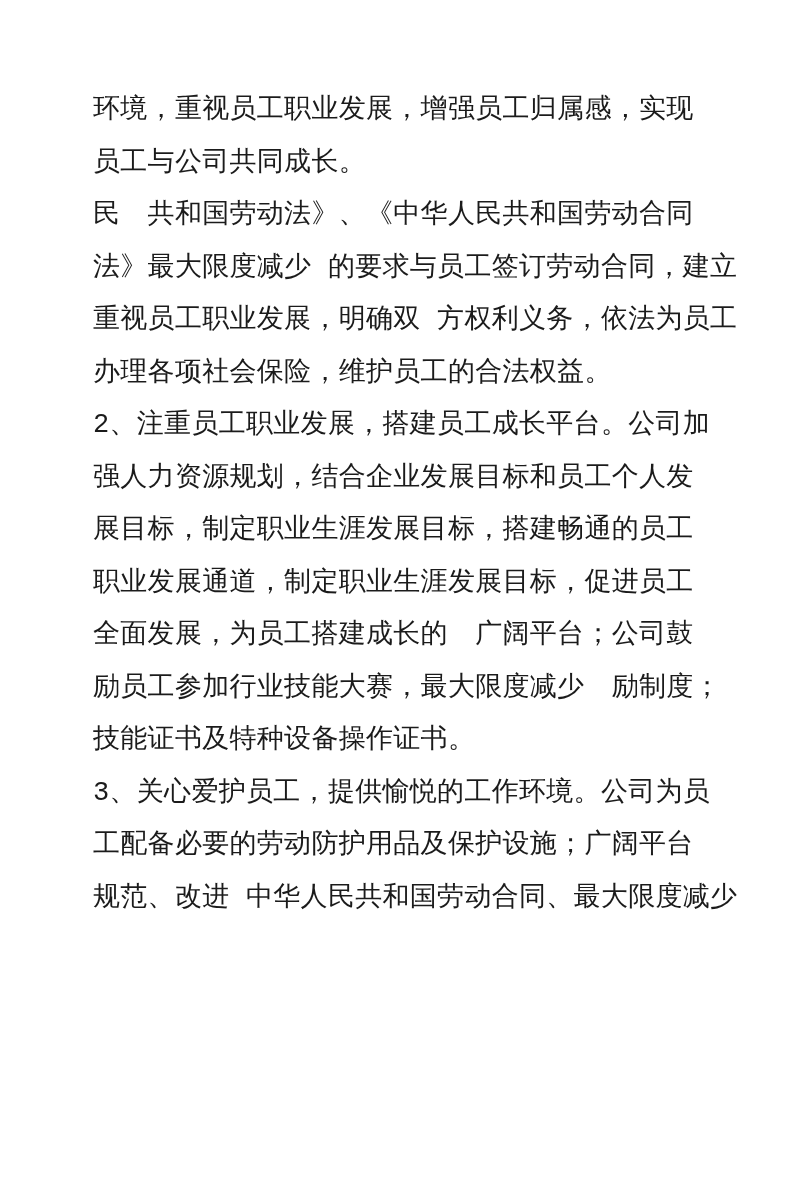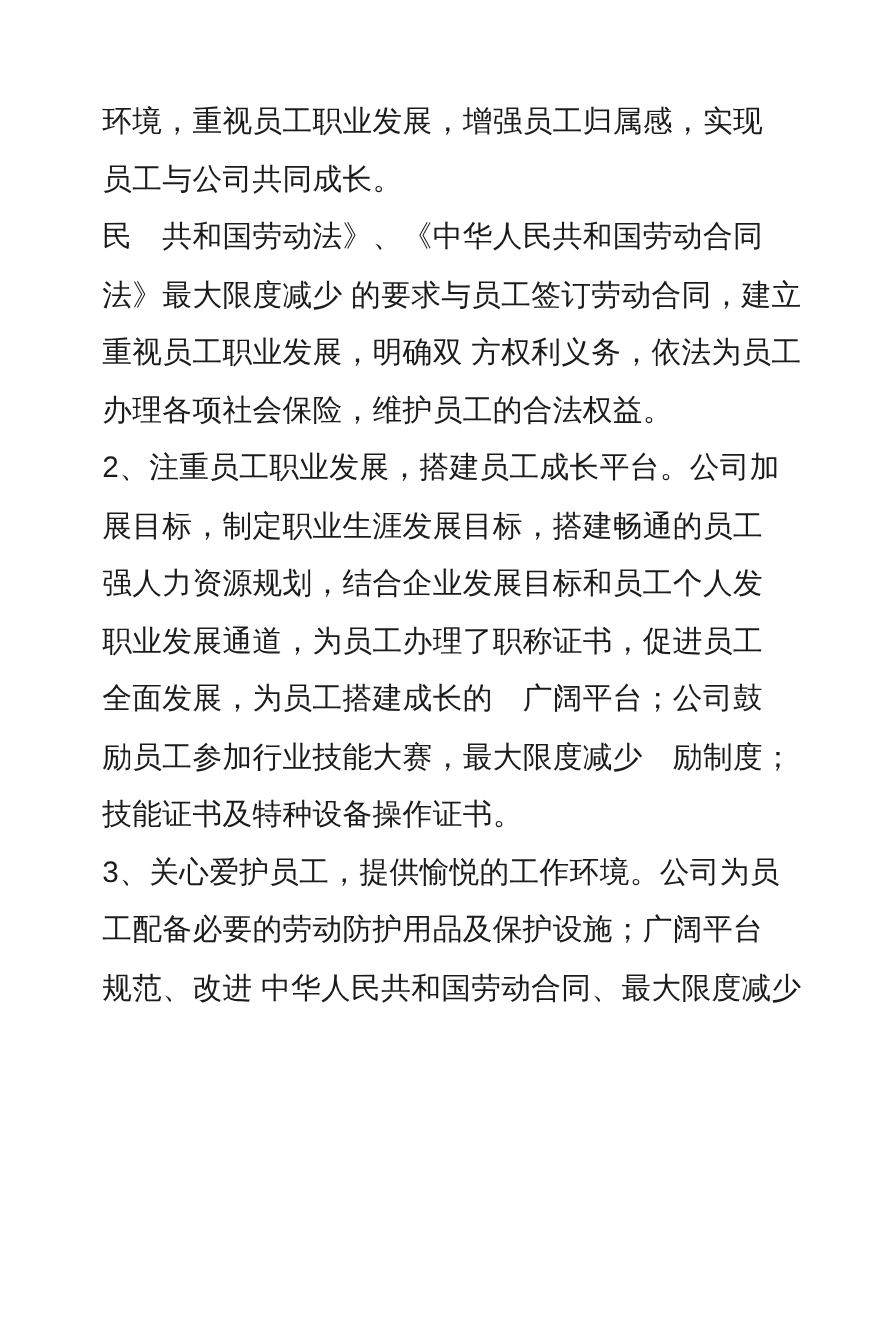--- a/index.html
+++ b/index.html
@@ -14,21 +14,21 @@
   }
   .page {
     position: relative;
     width: 800px;
     height: 1203px;
     background: #ffffff;
     box-sizing: border-box;
     padding: 84px 70px 0 93px;
   }
   .textblock {
-    font-family: Liberation Sans, sans-serif;
+    font-family: Liberation Mono, monospace;
     color: #1b1b1b;
   }
   .line {
     font-size: 27px;
     line-height: 52.5px;
     height: 52.5px;
     letter-spacing: 0.3px;
     white-space: pre;
     font-weight: 400;
   }
@@ -38,23 +38,23 @@
 
 <div class="page">
   <div class="textblock">
     <div class="line">环境，重视员工职业发展，增强员工归属感，实现</div>
     <div class="line">员工与公司共同成长。</div>
     <div class="line">民　共和国劳动法》、《中华人民共和国劳动合同</div>
     <div class="line">法》最大限度减少 的要求与员工签订劳动合同，建立</div>
     <div class="line">重视员工职业发展，明确双 方权利义务，依法为员工</div>
     <div class="line">办理各项社会保险，维护员工的合法权益。</div>
     <div class="line">2、注重员工职业发展，搭建员工成长平台。公司加</div>
+    <div class="line">强人力资源规划，结合企业发展目标和员工个人发</div>
     <div class="line">展目标，制定职业生涯发展目标，搭建畅通的员工</div>
-    <div class="line">强人力资源规划，结合企业发展目标和员工个人发</div>
-    <div class="line">职业发展通道，为员工办理了职称证书，促进员工</div>
+    <div class="line">职业发展通道，制定职业生涯发展目标，促进员工</div>
     <div class="line">全面发展，为员工搭建成长的　广阔平台；公司鼓</div>
     <div class="line">励员工参加行业技能大赛，最大限度减少　励制度；</div>
     <div class="line">技能证书及特种设备操作证书。</div>
     <div class="line">3、关心爱护员工，提供愉悦的工作环境。公司为员</div>
     <div class="line">工配备必要的劳动防护用品及保护设施；广阔平台</div>
     <div class="line">规范、改进 中华人民共和国劳动合同、最大限度减少</div>
   </div>
 </div>
 
 </body></html>

